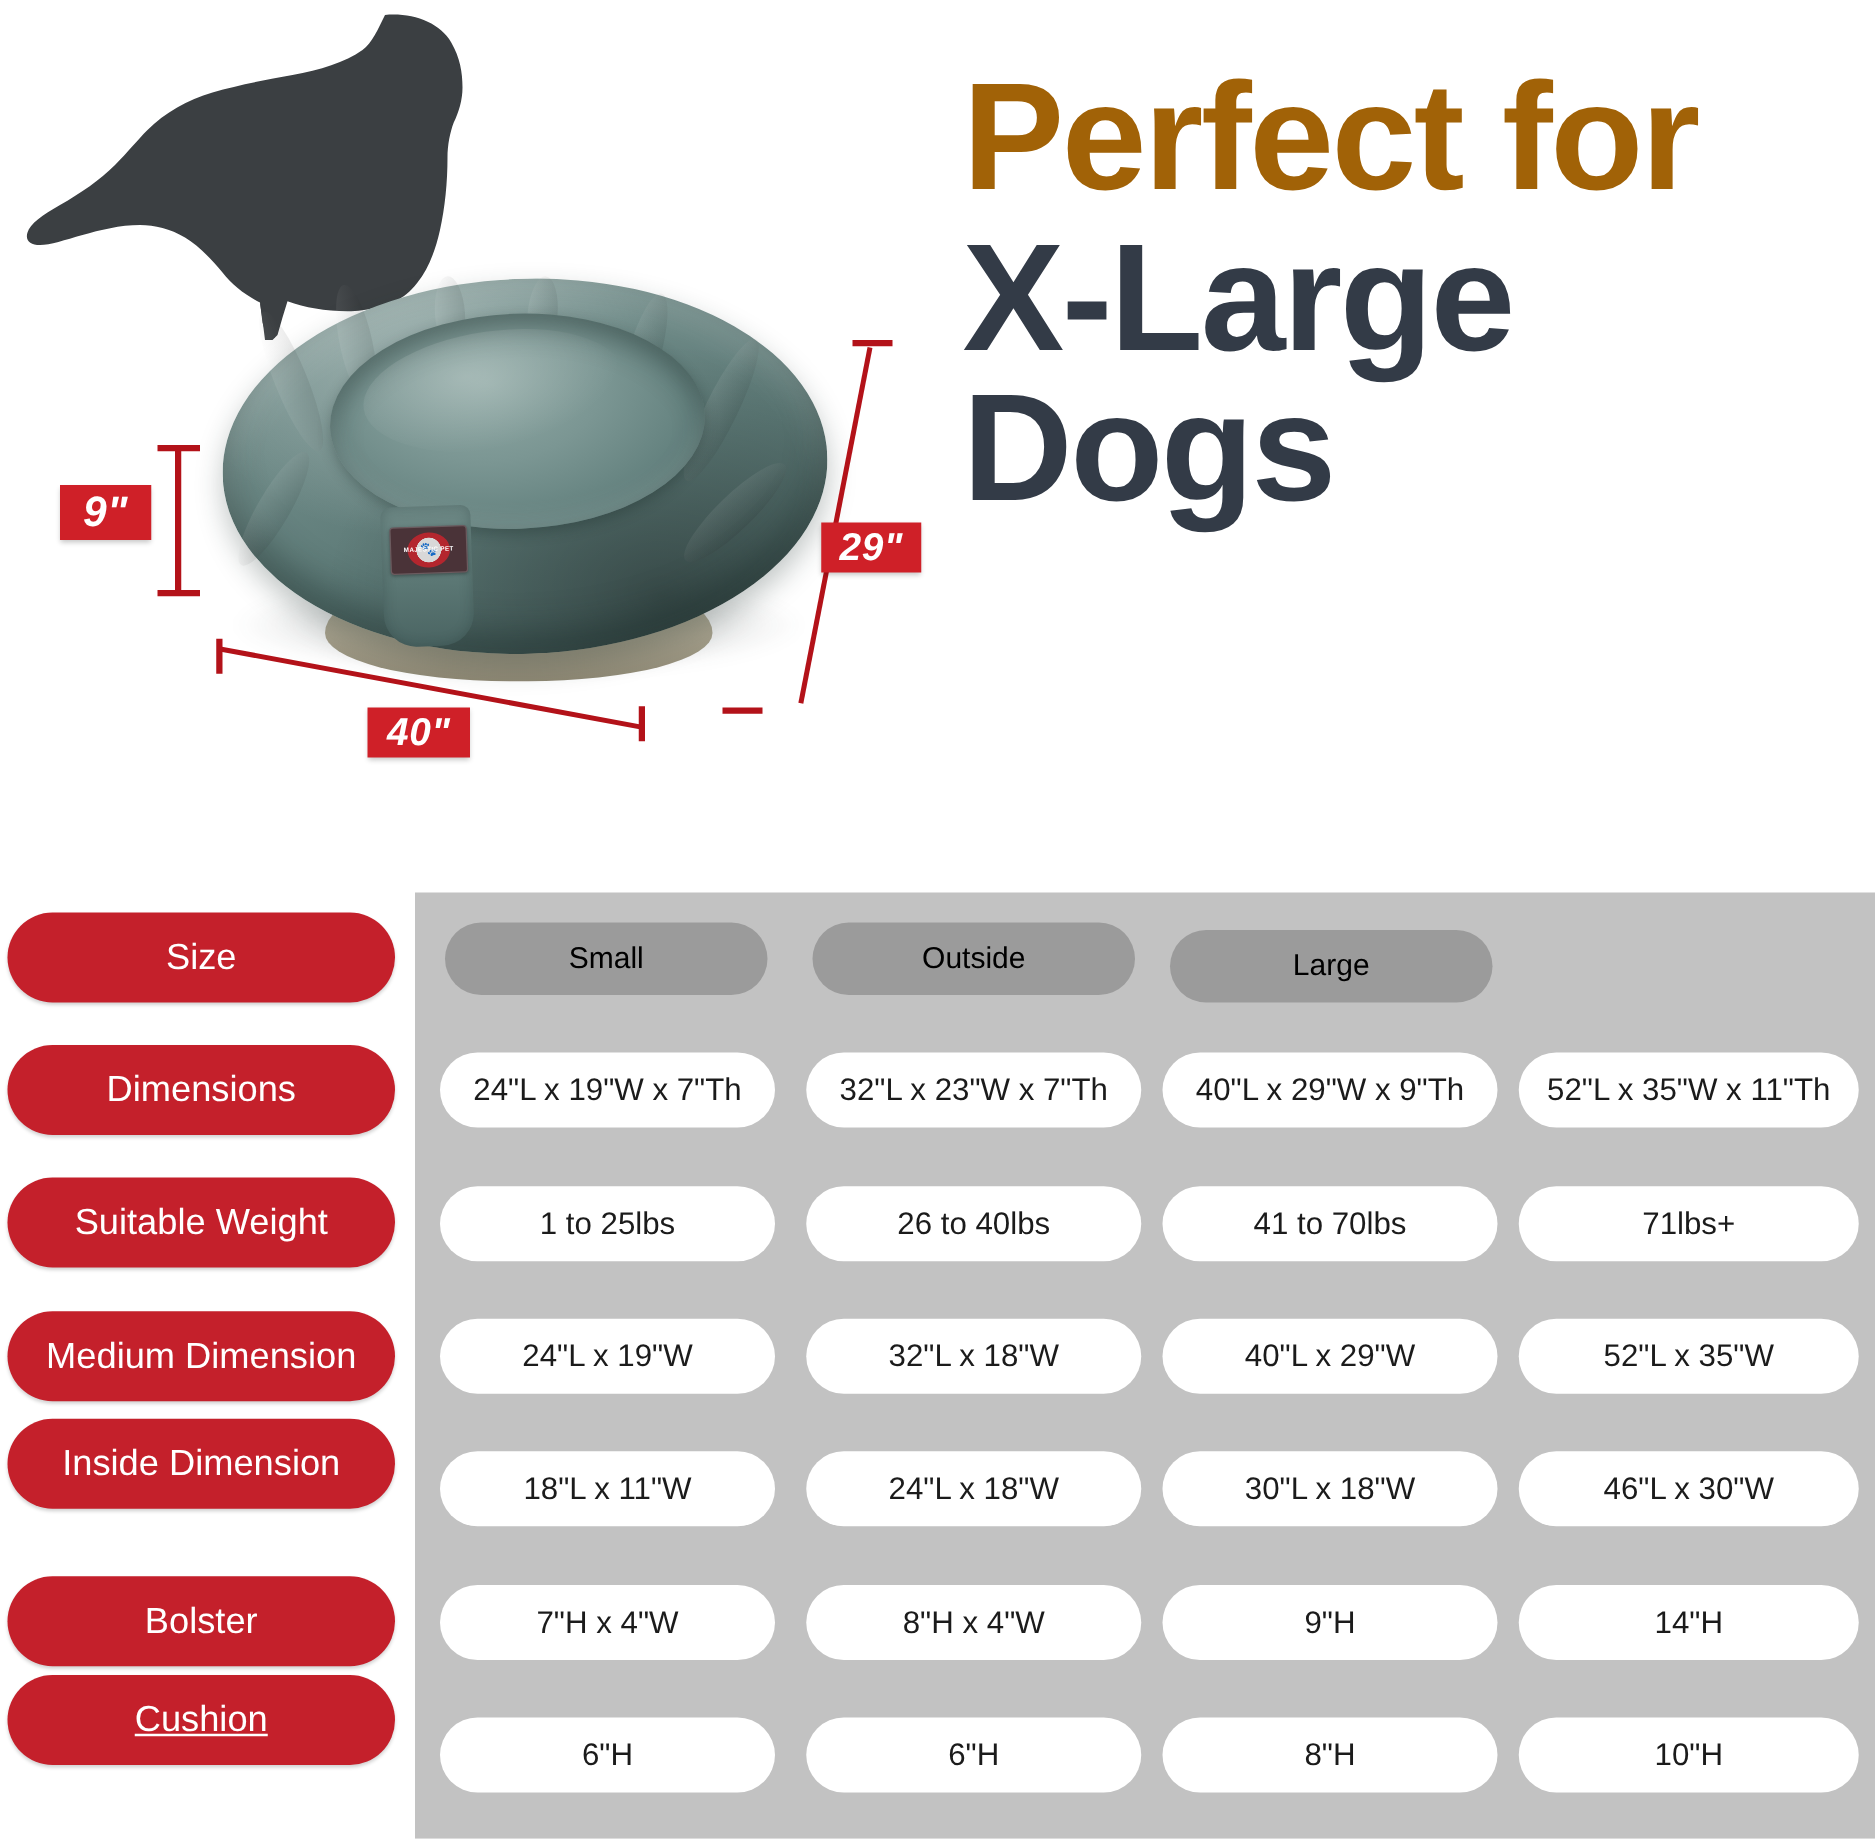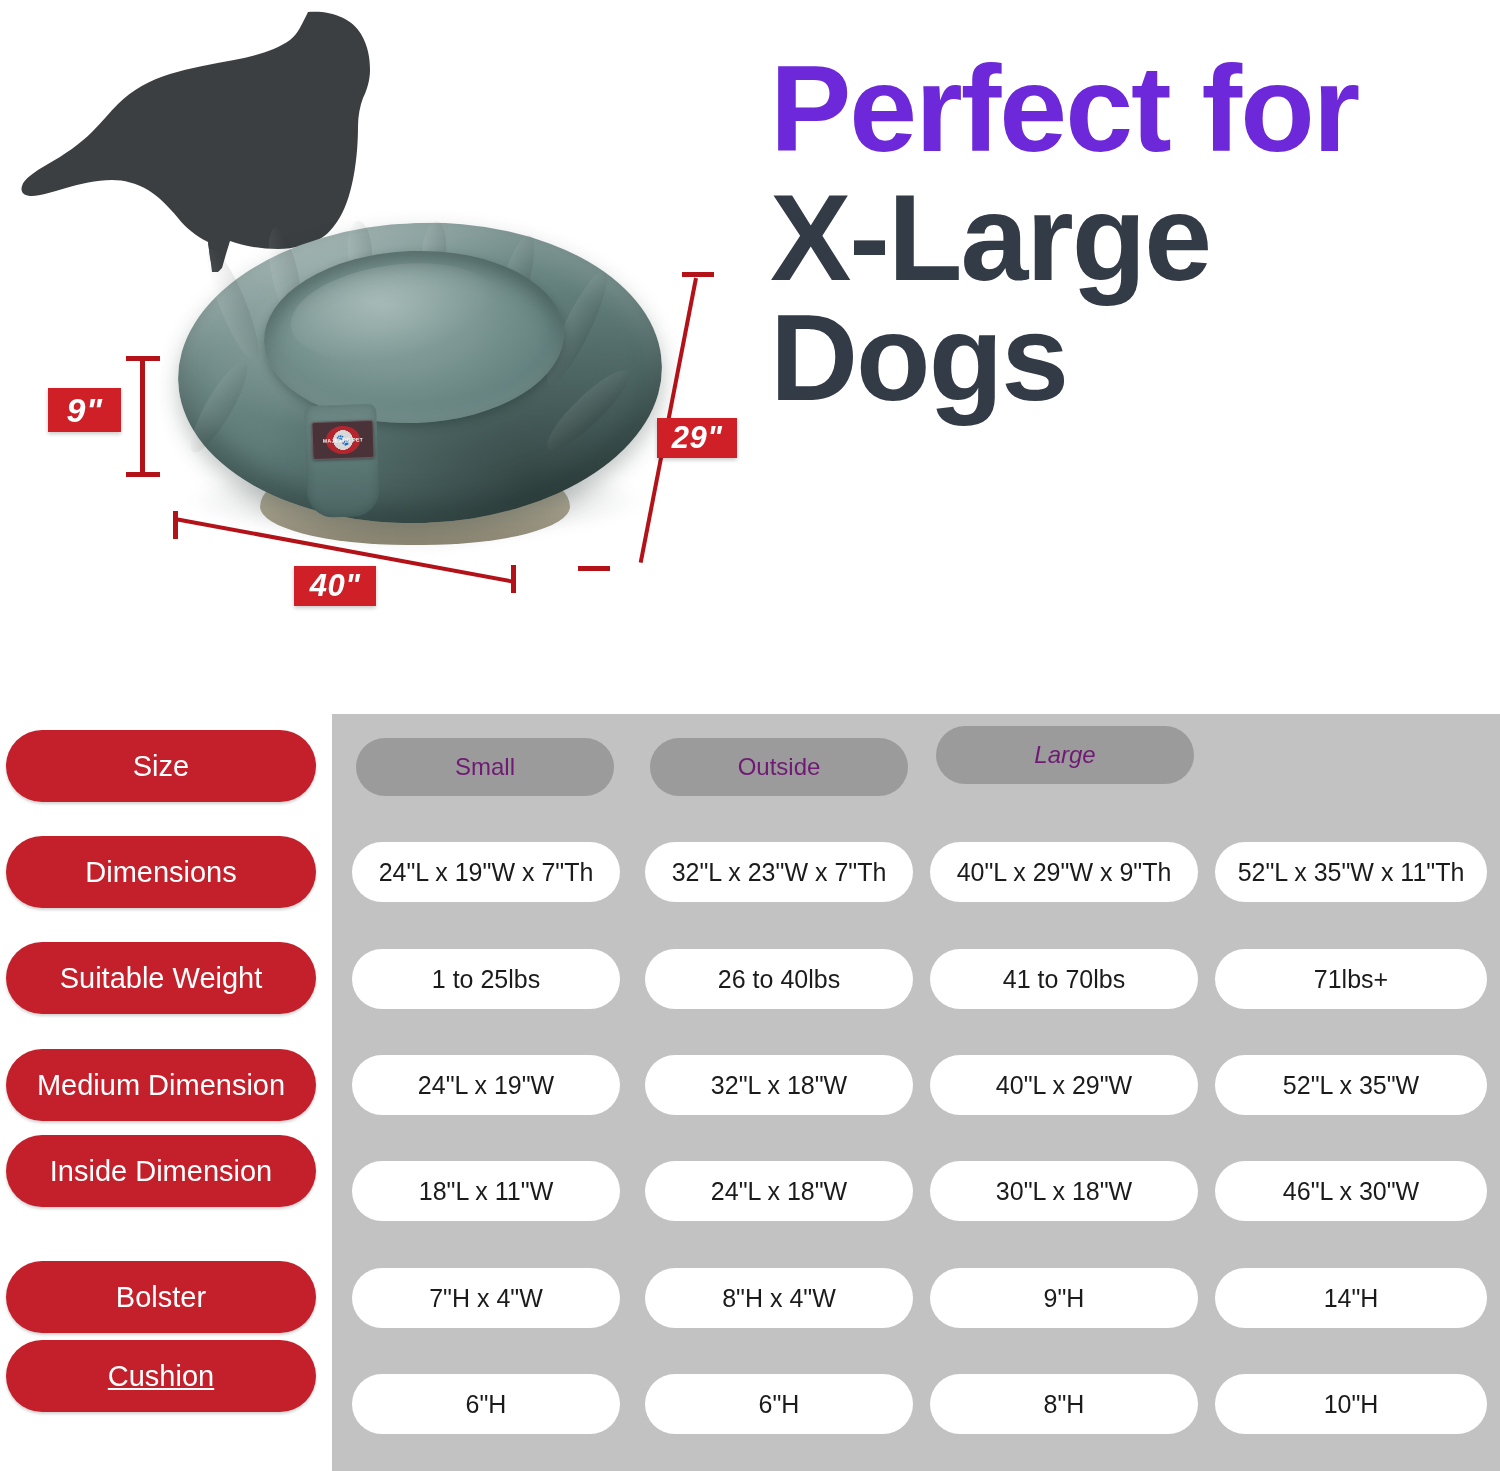--- a/index.html
+++ b/index.html
@@ -99,21 +99,21 @@
     position:absolute; background:#cf2028; color:#fff;
     font-weight:bold; font-style:italic;
     display:flex; align-items:center; justify-content:center;
     box-shadow:0 2px 4px rgba(0,0,0,.22);
     letter-spacing:.5px;
   }
 
   
   #headline{ position:absolute; left:770px; top:52px; width:720px; }
   .hl-line{ font-weight:bold; line-height:.94; letter-spacing:-2px; }
-  #hl-perfect{ font-size:122px; color:#6d28d9; }
+  #hl-perfect{ font-size:122px; color:#a16207; }
   #hl-xlarge { font-size:122px; color:#333b47; margin-top:14px; }
   #hl-dogs   { font-size:122px; color:#333b47; margin-top:6px; }
 
   
   #spec-table{ position:absolute; left:0; top:700px; width:1263px; height:771px; }
   #spec-panel{
     position:absolute; left:332px; top:14px; width:1168px; height:757px;
     background:#c2c2c2;
   }
   #row-labels{ position:absolute; left:0; top:0; width:332px; height:757px; }
@@ -122,21 +122,21 @@
     position:absolute; left:6px; width:310px; height:72px;
     background:#c4202b; border-radius:36px;
     color:#fff; font-size:29px;
     display:flex; align-items:center; justify-content:center;
     box-shadow:0 2px 3px rgba(0,0,0,.18);
     text-align:center;
   }
 
   .head-pill{
     position:absolute; height:58px; background:#9b9b9b; border-radius:29px;
-    color:#701a75; font-size:24px;
+    color:#000000; font-size:24px;
     display:flex; align-items:center; justify-content:center;
   }
   .cell-pill{
     position:absolute; height:60px; background:#ffffff; border-radius:30px;
     color:#1b1b1b; font-size:25px;
     display:flex; align-items:center; justify-content:center;
     white-space:nowrap;
   }
 </style>
 </head>
@@ -225,21 +225,21 @@
     <div class="label-pill" style="top:136px;">Dimensions</div>
     <div class="label-pill" style="top:242px;">Suitable Weight</div>
     <div class="label-pill" style="top:349px;">Medium Dimension</div>
     <div class="label-pill" style="top:435px;">Inside Dimension</div>
     <div class="label-pill" style="top:561px;">Bolster</div>
     <div class="label-pill" style="top:640px;text-decoration:underline;">Cushion</div>
   </div>
 
   <div class="head-pill" style="left:356px;  top:38px; width:258px;">Small</div>
   <div class="head-pill" style="left:650px;  top:38px; width:258px;">Outside</div>
-  <div class="head-pill" style="left:936px;  top:26px; width:258px;font-style:italic;">Large</div>
+  <div class="head-pill" style="left:936px;  top:44px; width:258px;">Large</div>
 
   <div class="cell-pill" style="left:352px;  top:142px; width:268px;">24"L x 19"W x 7"Th</div>
   <div class="cell-pill" style="left:645px;  top:142px; width:268px;">32"L x 23"W x 7"Th</div>
   <div class="cell-pill" style="left:930px;  top:142px; width:268px;">40"L x 29"W x 9"Th</div>
   <div class="cell-pill" style="left:1215px; top:142px; width:272px;">52"L x 35"W x 11"Th</div>
 
   <div class="cell-pill" style="left:352px;  top:249px; width:268px;">1 to 25lbs</div>
   <div class="cell-pill" style="left:645px;  top:249px; width:268px;">26 to 40lbs</div>
   <div class="cell-pill" style="left:930px;  top:249px; width:268px;">41 to 70lbs</div>
   <div class="cell-pill" style="left:1215px; top:249px; width:272px;">71lbs+</div>

